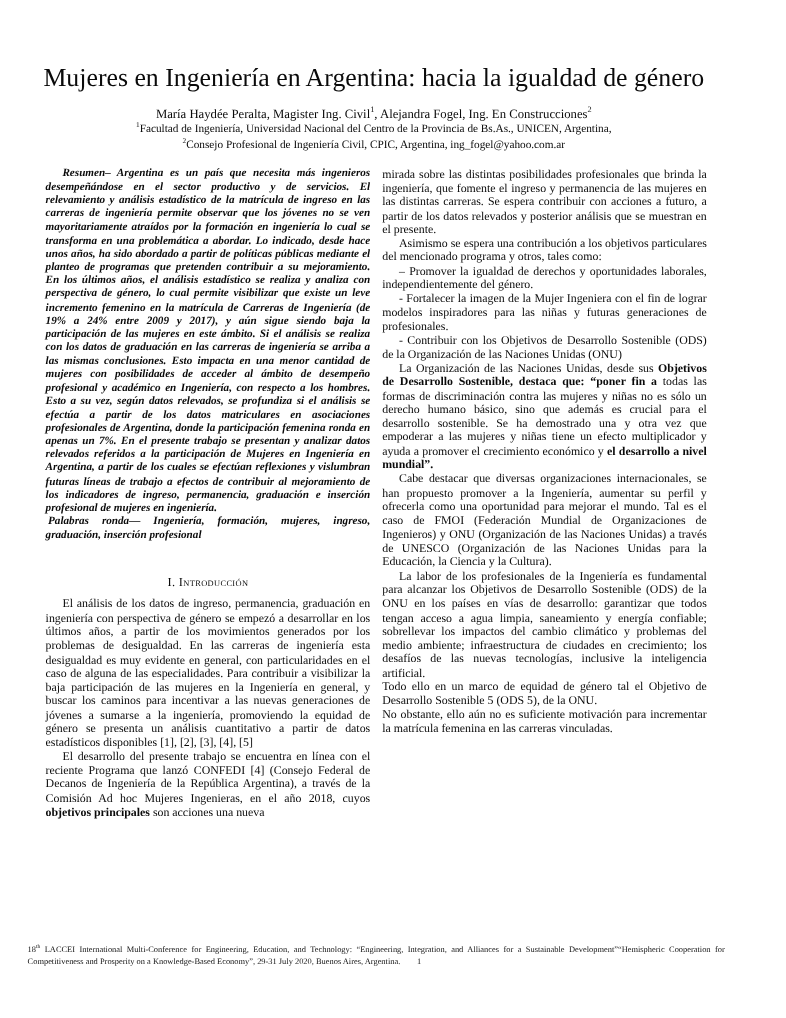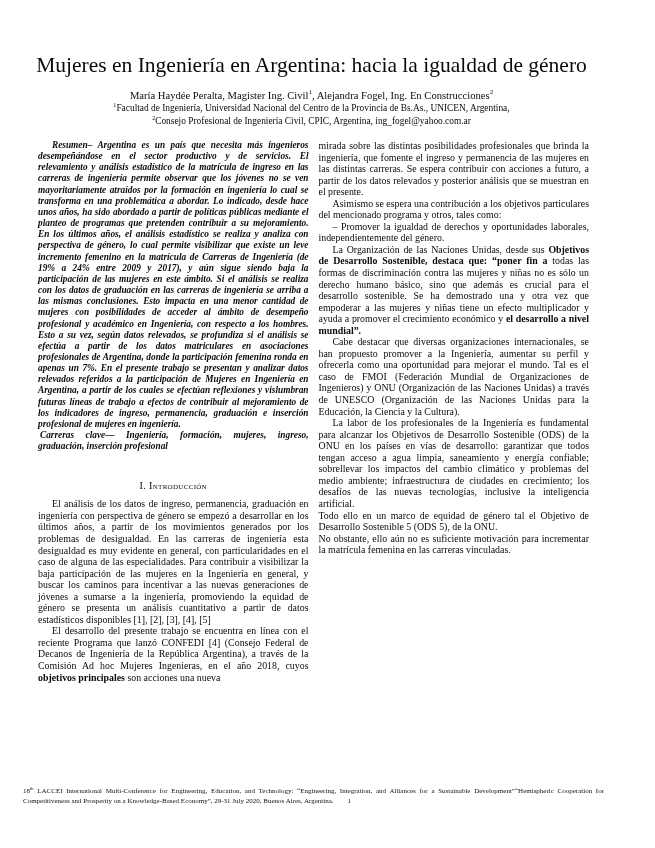--- a/index.html
+++ b/index.html
@@ -121,36 +121,38 @@
     <sup>2</sup><span>Consejo Profesional de Ingeniería Civil, CPIC, Argentina, ing_fogel@yahoo.com.ar</span>
   </div>
 
   <div class="columns">
 
     <div class="col">
       <p class="abstract-par">
         <span class="bold-seg">Resumen–</span><span> Argentina es un país que necesita más ingenieros desempeñándose en el sector productivo y de servicios. El relevamiento y análisis estadístico de la matrícula de ingreso en las carreras de ingeniería permite observar que los jóvenes no se ven mayoritariamente atraídos por la formación en ingeniería lo cual se transforma en una problemática a abordar. Lo indicado, desde hace unos años, ha sido abordado a partir de políticas públicas mediante el planteo de programas que pretenden contribuir a su mejoramiento. En los últimos años, el análisis estadístico se realiza y analiza con perspectiva de género, lo cual permite visibilizar que existe un leve incremento femenino en la matrícula de Carreras de Ingeniería (de 19% a 24% entre 2009 y 2017), y  aún sigue siendo baja la participación de las mujeres en este ámbito. Si el análisis se realiza con los datos de graduación en las carreras de ingeniería se arriba a las mismas conclusiones. Esto impacta en una menor cantidad de mujeres con posibilidades de acceder al ámbito de desempeño profesional y académico en Ingeniería, con respecto a los hombres. Esto a su vez, según datos relevados, se profundiza si el análisis se efectúa a partir de los datos matriculares en asociaciones profesionales de Argentina,  donde la participación femenina ronda en apenas un 7%. En el presente trabajo se presentan y analizar datos relevados referidos a la participación de Mujeres en Ingeniería en Argentina, a partir de los cuales se efectúan reflexiones y vislumbran futuras líneas de trabajo a efectos de contribuir al mejoramiento de los indicadores de ingreso, permanencia,  graduación e inserción profesional de mujeres en ingeniería.</span>
       </p>
       <p class="keywords-par">
-        <span>Carreras clave—</span><span> Ingeniería, formación, mujeres, ingreso, graduación, inserción profesional</span>
+        <span>Palabras ronda—</span><span> Ingeniería, formación, mujeres, ingreso, graduación, inserción profesional</span>
       </p>
 
       <h2 class="section-heading">I. Introducción</h2>
 
       <p class="body-par">El análisis de los datos de ingreso, permanencia, graduación en ingeniería con perspectiva de género se empezó a desarrollar en los últimos años, a partir de los movimientos generados por los problemas de desigualdad. En las carreras de ingeniería esta desigualdad es muy evidente  en general, con particularidades en el caso de alguna de las especialidades. Para contribuir a visibilizar la baja participación de las mujeres en la Ingeniería en general, y  buscar los caminos para incentivar a las nuevas generaciones de jóvenes  a sumarse a la ingeniería,  promoviendo  la equidad de género se presenta un análisis cuantitativo a partir de datos estadísticos disponibles [1], [2], [3], [4], [5]</p>
 
       <p class="body-par">
         <span>El desarrollo del presente trabajo se encuentra en línea con el reciente Programa que lanzó CONFEDI [4] (Consejo Federal de Decanos de Ingeniería de la República Argentina), a través de la Comisión Ad hoc Mujeres Ingenieras, en el año 2018, cuyos </span><span class="bold-seg">objetivos principales</span><span> son acciones una nueva</span>
       </p>
     </div>
 
     <div class="col">
       <p class="body-par no-indent">mirada sobre las distintas posibilidades profesionales que brinda la ingeniería, que fomente el ingreso y permanencia de las mujeres en las distintas carreras. Se espera contribuir con acciones a futuro, a partir de los datos relevados y posterior análisis que se muestran en el presente.</p>
       <p class="body-par">Asimismo se espera una contribución a los objetivos particulares del mencionado programa y otros, tales como:</p>
       <p class="body-par">– Promover la igualdad de derechos y oportunidades laborales, independientemente del género.</p>
+      <p class="body-par">- Fortalecer la imagen de la Mujer Ingeniera con el fin de lograr modelos inspiradores para las niñas y futuras generaciones de profesionales.</p>
+      <p class="body-par">- Contribuir con los Objetivos de Desarrollo Sostenible (ODS) de la Organización de las  Naciones Unidas (ONU)</p>
       <p class="body-par">
         <span>La Organización de las Naciones Unidas, desde sus </span><span class="bold-seg">Objetivos de Desarrollo Sostenible, destaca que: “poner fin a</span><span> todas las formas de discriminación contra las mujeres y niñas no es sólo un derecho humano básico, sino que además es crucial para el desarrollo sostenible. Se ha demostrado una y otra vez que empoderar a las mujeres y niñas tiene un efecto multiplicador y ayuda a promover el crecimiento económico y </span><span class="bold-seg">el desarrollo a nivel mundial”.</span>
       </p>
       <p class="body-par">Cabe destacar que diversas organizaciones internacionales, se han propuesto promover a la Ingeniería, aumentar su perfil y ofrecerla como una oportunidad para mejorar el mundo. Tal es el caso de FMOI (Federación Mundial de Organizaciones de Ingenieros) y ONU (Organización de las Naciones Unidas) a través de UNESCO (Organización de las Naciones Unidas para la Educación, la Ciencia y la Cultura).</p>
       <p class="body-par">La labor de los profesionales de la Ingeniería es fundamental para alcanzar los Objetivos de Desarrollo Sostenible (ODS) de la ONU en los países en vías de desarrollo: garantizar que todos tengan acceso a agua limpia, saneamiento y energía confiable; sobrellevar los impactos del cambio climático y problemas del medio ambiente; infraestructura de ciudades en crecimiento; los desafíos de las nuevas tecnologías, inclusive la inteligencia artificial.</p>
       <p class="body-par no-indent">Todo ello  en un marco de equidad de género tal el Objetivo de Desarrollo Sostenible 5 (ODS 5), de la ONU.</p>
       <p class="body-par no-indent">No obstante, ello aún no es suficiente motivación para incrementar la matrícula femenina en las carreras vinculadas.</p>
     </div>
 
   </div>

